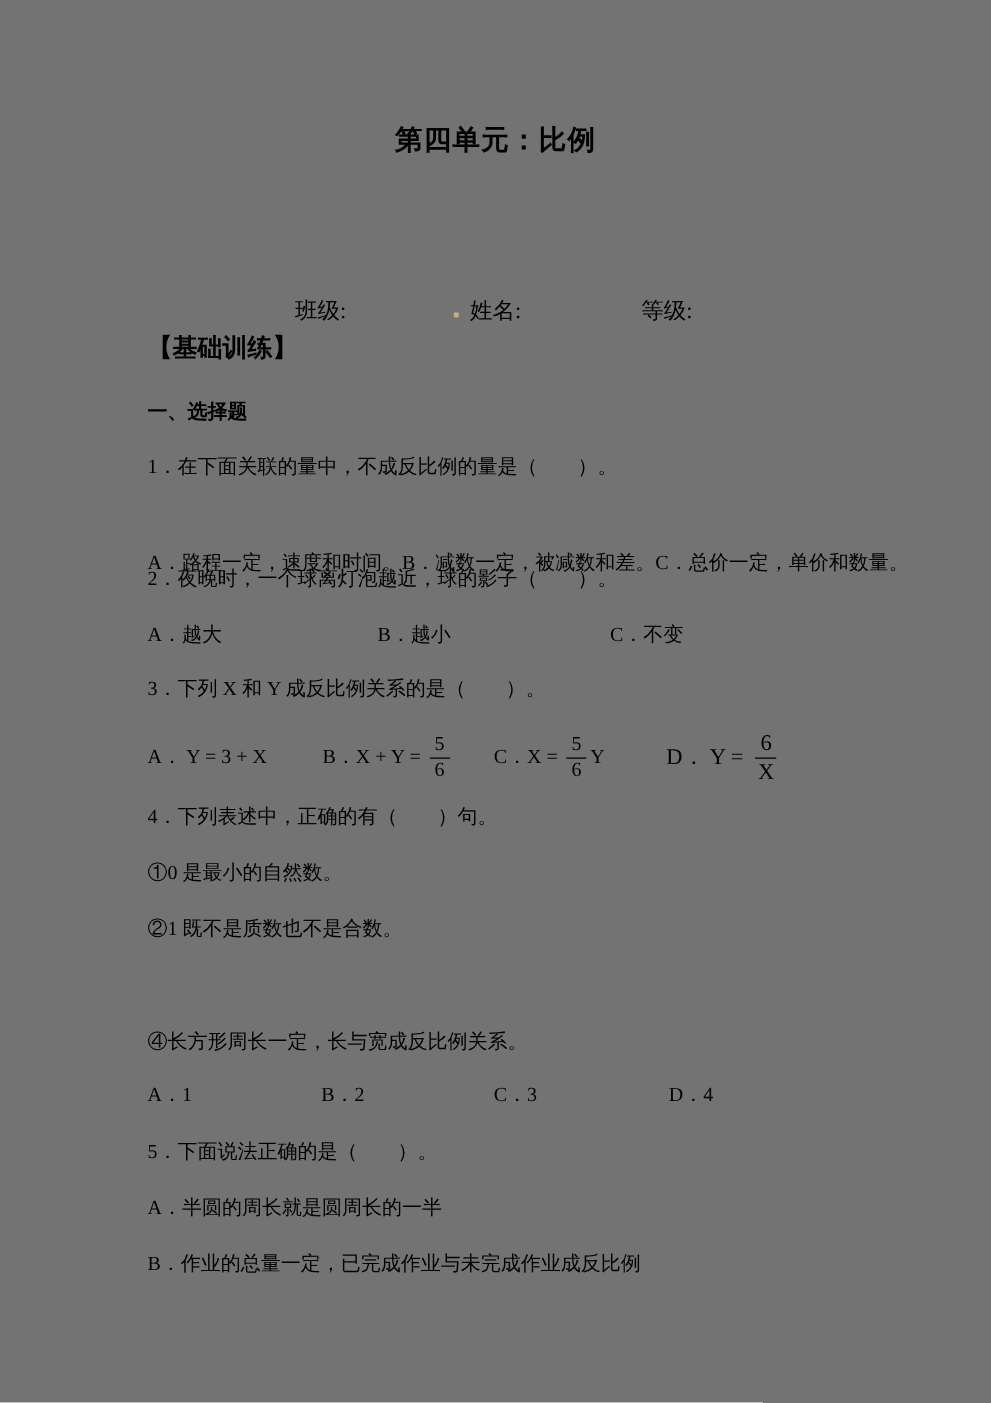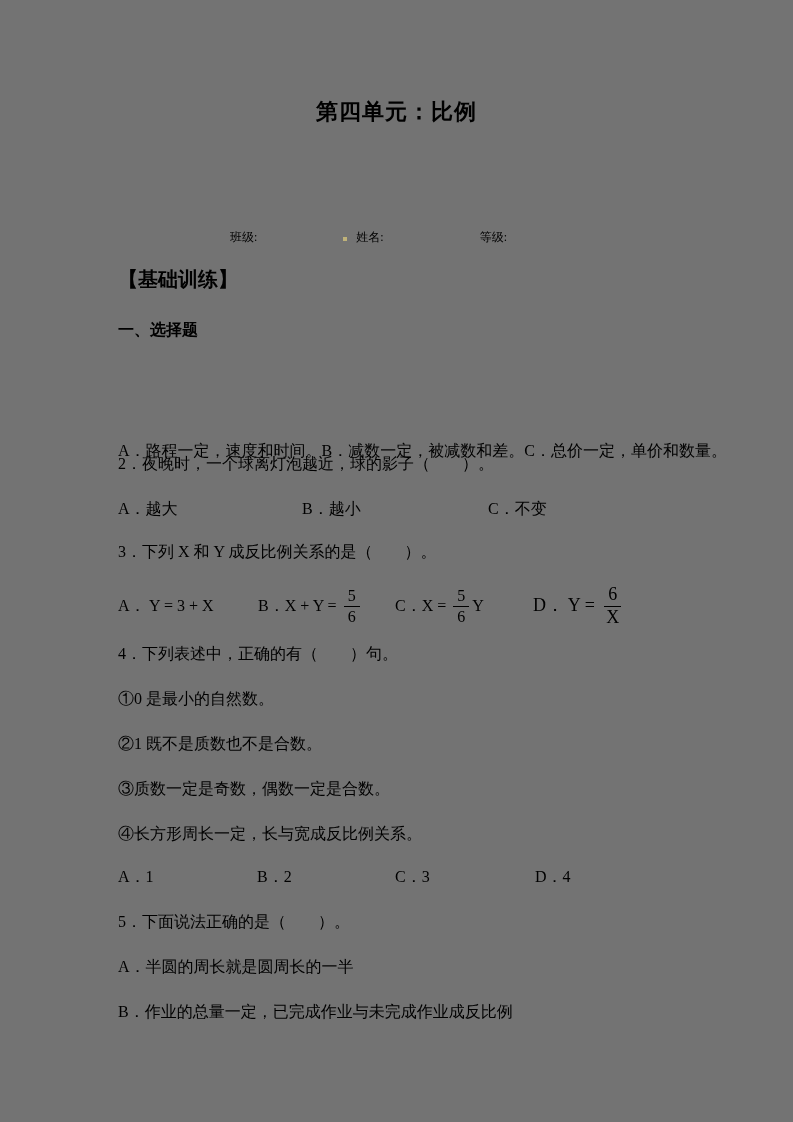--- a/index.html
+++ b/index.html
@@ -32,21 +32,21 @@
   }
   .section-title {
     font-size: 20px;
     font-weight: bold;
   }
   .part-title {
     font-size: 16px;
     font-weight: bold;
   }
   .student-row {
-    font-size: 12px;
+    font-size: 18px;
   }
   .gap1 { display: inline-block; width: 86px; }
   .gap2 { display: inline-block; width: 96px; }
   .stray-dot {
     display: inline-block;
     width: 4px;
     height: 4px;
     background: #bfb279;
     margin-right: 9px;
     vertical-align: baseline;
@@ -114,20 +114,21 @@
 
 
   <div class="abs student-row" style="top:214px; left:218px">
     <span>班级:</span><span class="gap1"></span><span class="stray-dot"></span><span>姓名:</span><span class="gap2"></span><span>等级:</span>
   </div>
 
   <div class="abs section-title" style="top:266px; left:118px">【基础训练】</div>
 
   <div class="abs part-title" style="top:320px; left:118px">一、选择题</div>
 
+  <div class="abs" style="top:364px; left:118px">1．在下面关联的量中，不成反比例的量是（        ）。</div>
   <div class="abs opts-flex" style="top:409px">
     <span>A．路程一定，速度和时间。</span>
     <span>B．减数一定，被减数和差。</span>
     <span>C．总价一定，单价和数量。</span>
   </div>
 
   <div class="abs" style="top:454px; left:118px">2．夜晚时，一个球离灯泡越近，球的影子（        ）。</div>
   <div class="abs opt-row q2" style="top:499px">
     <span class="c0">A．越大</span>
     <span class="c1">B．越小</span>
@@ -146,21 +147,20 @@
       <span>C．</span><span>X = </span><span class="frac"><span class="num">5</span><span class="den">6</span></span><span>Y</span>
     </span>
     <span class="formula f3">
       <span>D．</span><span> Y = </span><span class="frac"><span class="num">6</span><span class="den">X</span></span><span></span>
     </span>
   </div>
 
   <div class="abs" style="top:644px; left:118px">4．下列表述中，正确的有（        ）句。</div>
   <div class="abs" style="top:689px; left:118px">①0 是最小的自然数。</div>
   <div class="abs" style="top:734px; left:118px">②1 既不是质数也不是合数。</div>
-  <div class="abs" style="top:779px; left:118px">③质数一定是奇数，偶数一定是合数。</div>
   <div class="abs" style="top:824px; left:118px">④长方形周长一定，长与宽成反比例关系。</div>
   <div class="abs opt-row q4" style="top:867px">
     <span class="c0">A．1</span>
     <span class="c1">B．2</span>
     <span class="c2">C．3</span>
     <span class="c3">D．4</span>
   </div>
 
   <div class="abs" style="top:912px; left:118px">5．下面说法正确的是（        ）。</div>
   <div class="abs" style="top:957px; left:118px">A．半圆的周长就是圆周长的一半</div>

